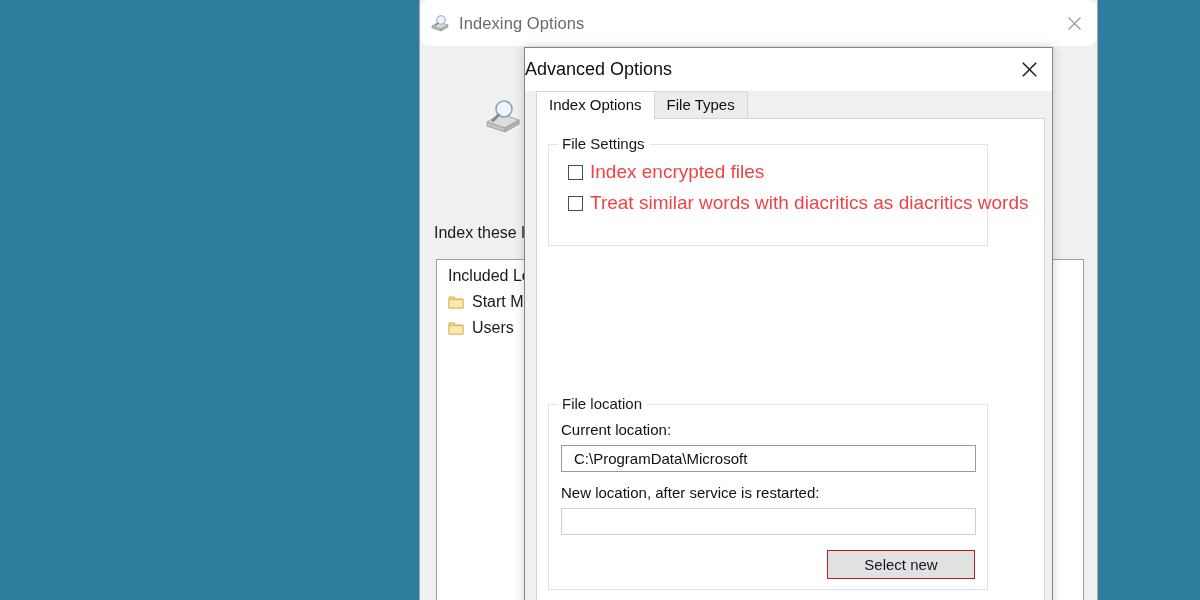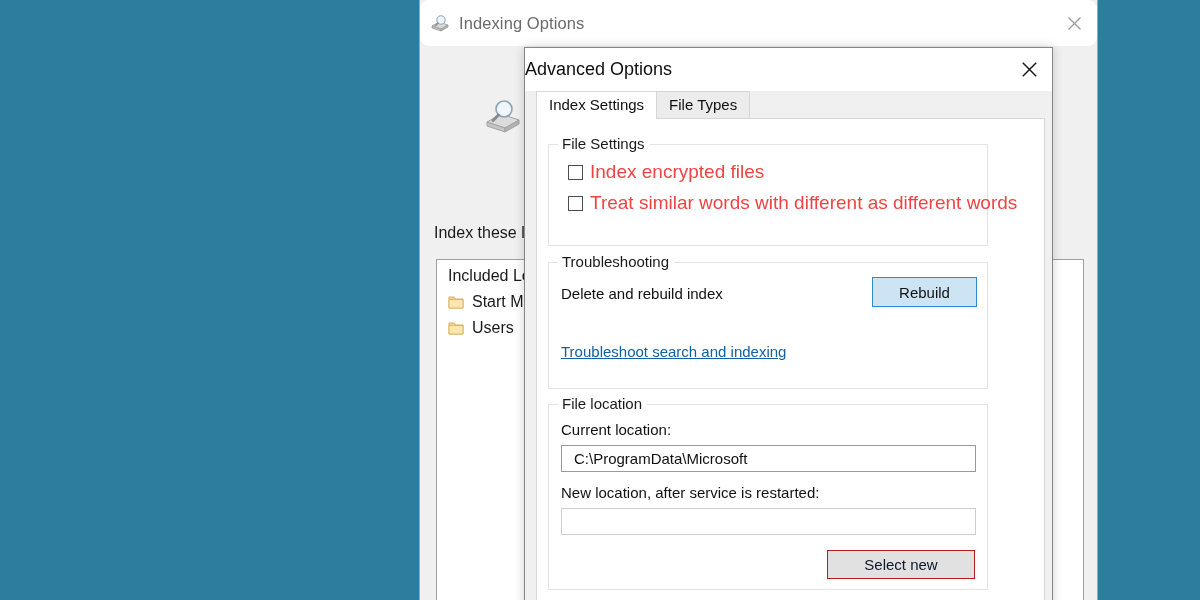--- a/index.html
+++ b/index.html
@@ -420,46 +420,40 @@
       <span id="dlg-title-text">Advanced Options</span>
       <div id="dlg-close">
         <svg width="17" height="17" viewBox="0 0 17 17">
           <line x1="1.8" y1="1.8" x2="15.2" y2="15.2" stroke="#1a1a1a" stroke-width="1.5"></line>
           <line x1="15.2" y1="1.8" x2="1.8" y2="15.2" stroke="#1a1a1a" stroke-width="1.5"></line>
         </svg>
       </div>
     </div>
 
     <div id="tabstrip">
-      <div class="tab active">Index Settings</div>
+      <div class="tab active">Index Options</div>
       <div class="tab">File Types</div>
     </div>
 
     <div id="tabpanel">
 
       <div class="groupbox" id="grp-file-settings">
         <span class="group-label">File Settings</span>
 
         <div class="checkrow" id="chk-encrypted">
           <span class="checkbox"></span>
           <span>Index encrypted files</span>
         </div>
 
         <div class="checkrow" id="chk-diacritics">
           <span class="checkbox"></span>
-          <span>Treat similar words with different as different words</span>
+          <span>Treat similar words with diacritics as diacritics words</span>
         </div>
       </div>
 
-      <div class="groupbox" id="grp-troubleshooting">
-        <span class="group-label">Troubleshooting</span>
-        <span id="ts-text">Delete and rebuild index</span>
-        <div id="rebuild-button">Rebuild</div>
-        <span id="ts-link">Troubleshoot search and indexing</span>
-      </div>
 
       <div class="groupbox" id="grp-index-location">
         <span class="group-label">File location</span>
         <span id="loc-current-label">Current location:</span>
         <div id="loc-current-input">C:\ProgramData\Microsoft</div>
         <span id="loc-new-label">New location, after service is restarted:</span>
         <div id="loc-new-input" placeholder=""></div>
         <div id="select-new-button">Select new</div>
       </div>
 

